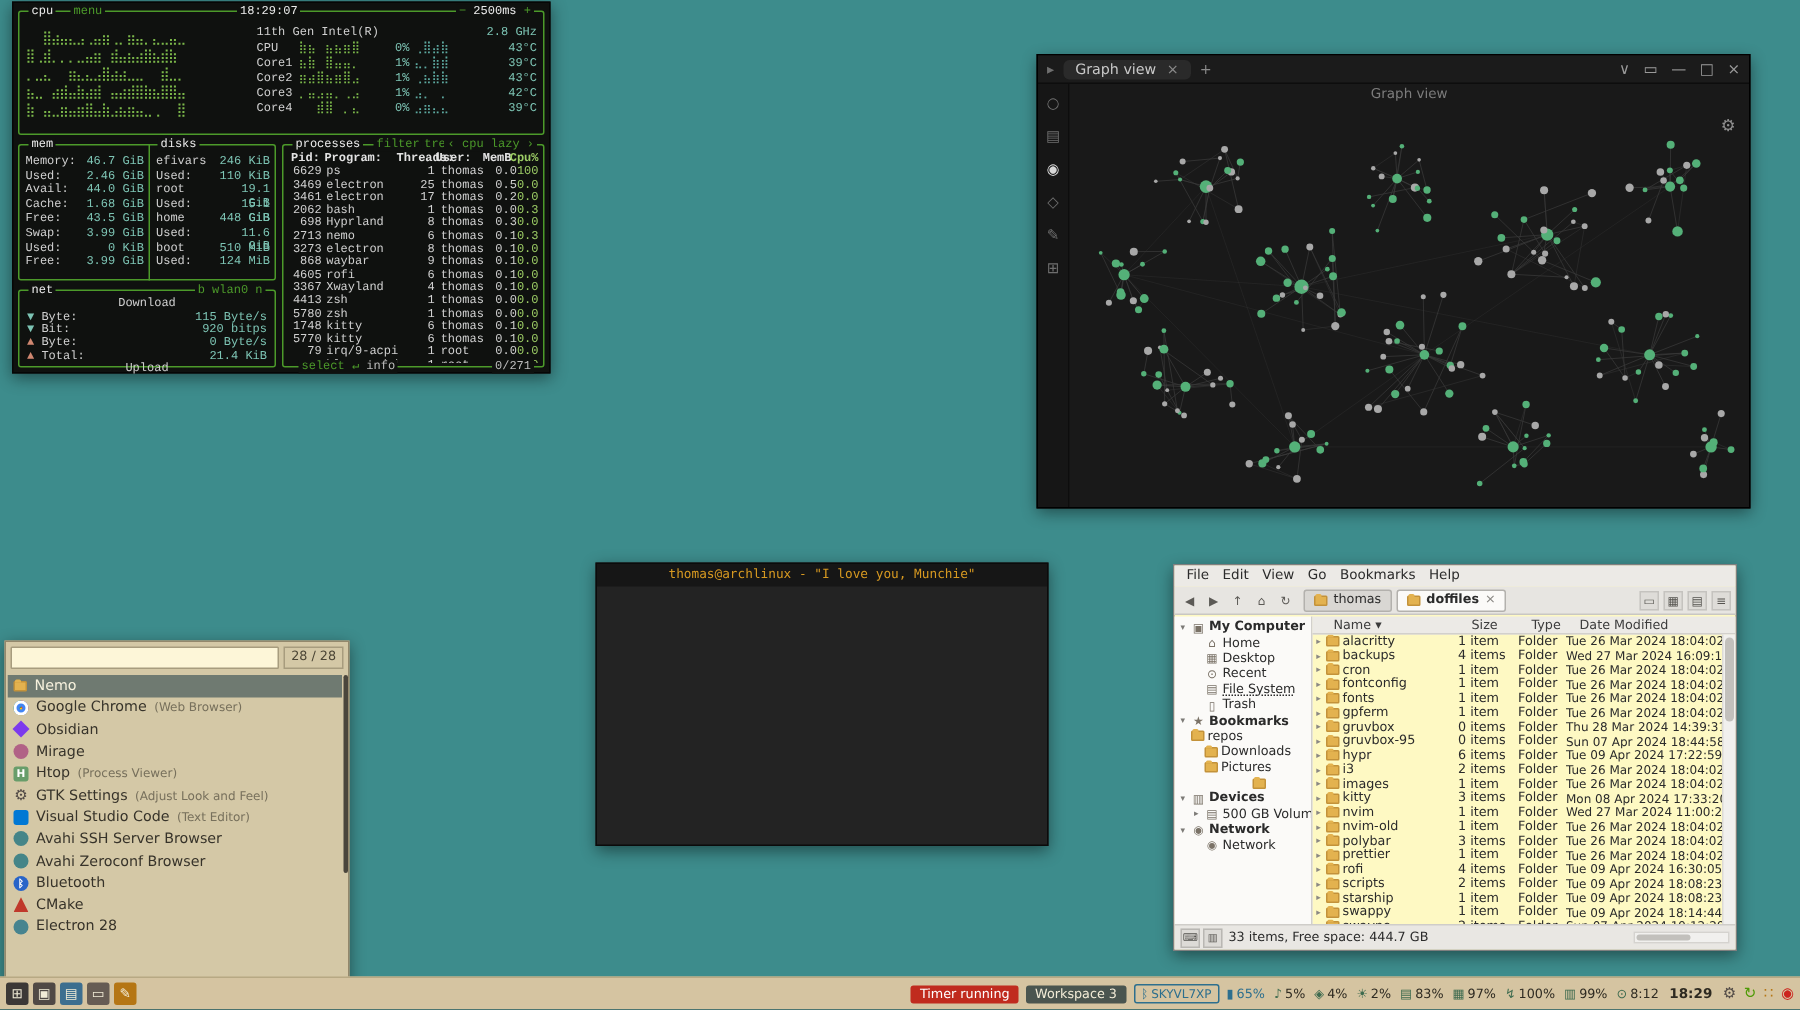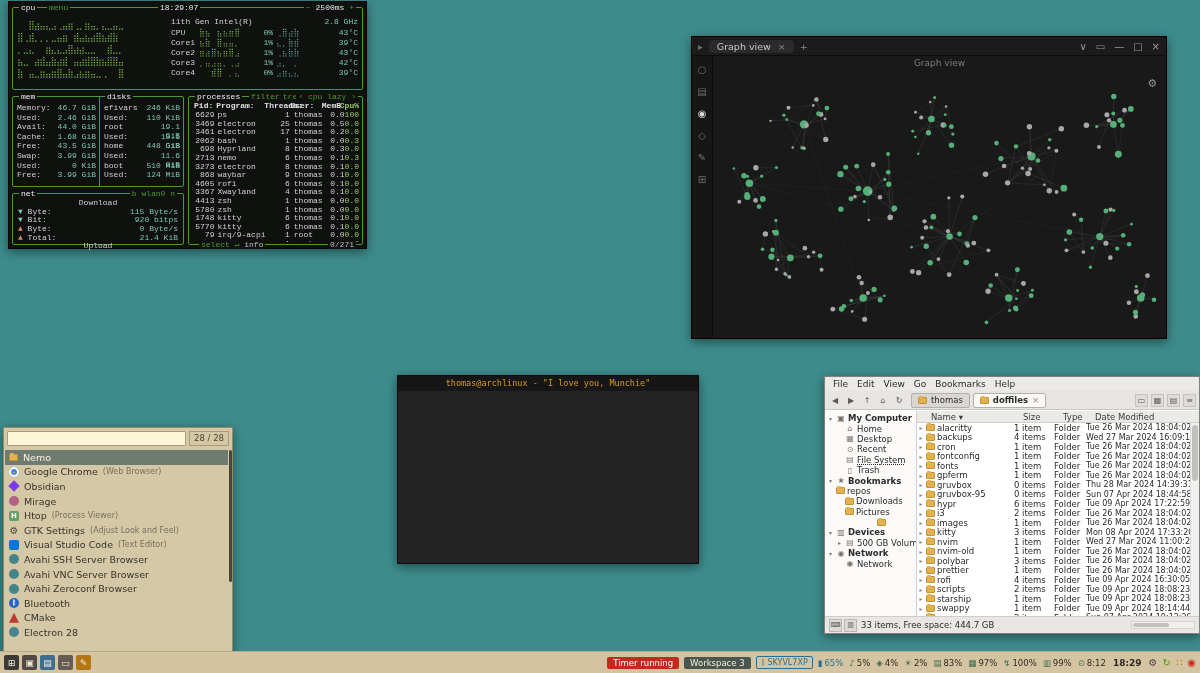--- a/index.html
+++ b/index.html
@@ -57,21 +57,21 @@
   #graph-canvas{position:absolute;left:0;right:0;top:15px;bottom:0}
   #graph-canvas svg{position:absolute;left:0;top:0}
   .ob-gear{position:absolute;right:9px;top:21px;color:#909090;font-size:11px}
 
   
   #terminal{left:397px;top:375px;width:302px;height:189px;background:#232323;border:1px solid #0b0b0b}
   .term-title{height:15px;background:#161616;color:#d79921;font-family:"DejaVu Sans Mono",monospace;
               font-size:8.5px;line-height:15px;text-align:center;white-space:nowrap;overflow:hidden}
 
   
-  #fm{left:824px;top:376px;width:376px;height:258px;background:#ffffff;border:1px solid #7f7f7f;color:#2b2b2b}
+  #fm{left:782px;top:376px;width:376px;height:258px;background:#fef9c3;border:1px solid #7f7f7f;color:#2b2b2b}
   .fm-mb{height:14px;background:#eceae6;display:flex;align-items:center;gap:1px;padding:0 4px;font-size:9px}
   .fm-mb span{padding:0 4px}
   .fm-tb{height:19px;background:#e7e5e1;border-bottom:1px solid #c9c7c3;display:flex;align-items:center;gap:2px;padding:0 3px;font-size:9px}
   .nav-b{width:14px;height:14px;display:flex;align-items:center;justify-content:center;color:#5c5a56;font-size:8px}
   .fm-tab{display:flex;align-items:center;gap:4px;border:1px solid #b3b1ad;background:#d9d7d3;padding:0 6px;height:15px;border-radius:2px;font-size:8.5px}
   .fm-tab.active{background:#fbfaf8;font-weight:bold}
   .tab-x{color:#8a8884;font-weight:normal}
   .fm-views{margin-left:auto;display:flex;gap:3px}
   .view-b{width:13px;height:13px;display:flex;align-items:center;justify-content:center;border:1px solid #c5c3bf;background:#dedcd8;color:#55534f;font-size:8px}
   .fm-main{position:absolute;top:34px;bottom:17px;left:0;right:0;display:flex}
@@ -1297,24 +1297,20 @@
           <span class="am-ic" style="background: rgb(0, 120, 212); border-radius: 2px;"></span>
           <span>Visual Studio Code</span>
           <span class="am-sub">(Text Editor)</span>
         </div>
         <div class="am-item">
           <span class="am-ic" style="background: rgb(69, 133, 136); border-radius: 50%;"></span>
           <span>Avahi SSH Server Browser</span>
         </div>
         <div class="am-item">
           <span class="am-ic" style="background: rgb(69, 133, 136); border-radius: 50%;"></span>
-          <span>Avahi VNC Server Browser</span>
-        </div>
-        <div class="am-item">
-          <span class="am-ic" style="background: rgb(69, 133, 136); border-radius: 50%;"></span>
           <span>Avahi Zeroconf Browser</span>
         </div>
         <div class="am-item">
           <span class="am-ic" style="background: rgb(40, 100, 200); border-radius: 50%;">ᛒ</span>
           <span>Bluetooth</span>
         </div>
         <div class="am-item">
           <span class="am-ic" style="background: rgb(192, 57, 43); clip-path: polygon(50% 0px, 100% 100%, 0px 100%);"></span>
           <span>CMake</span>
         </div>

